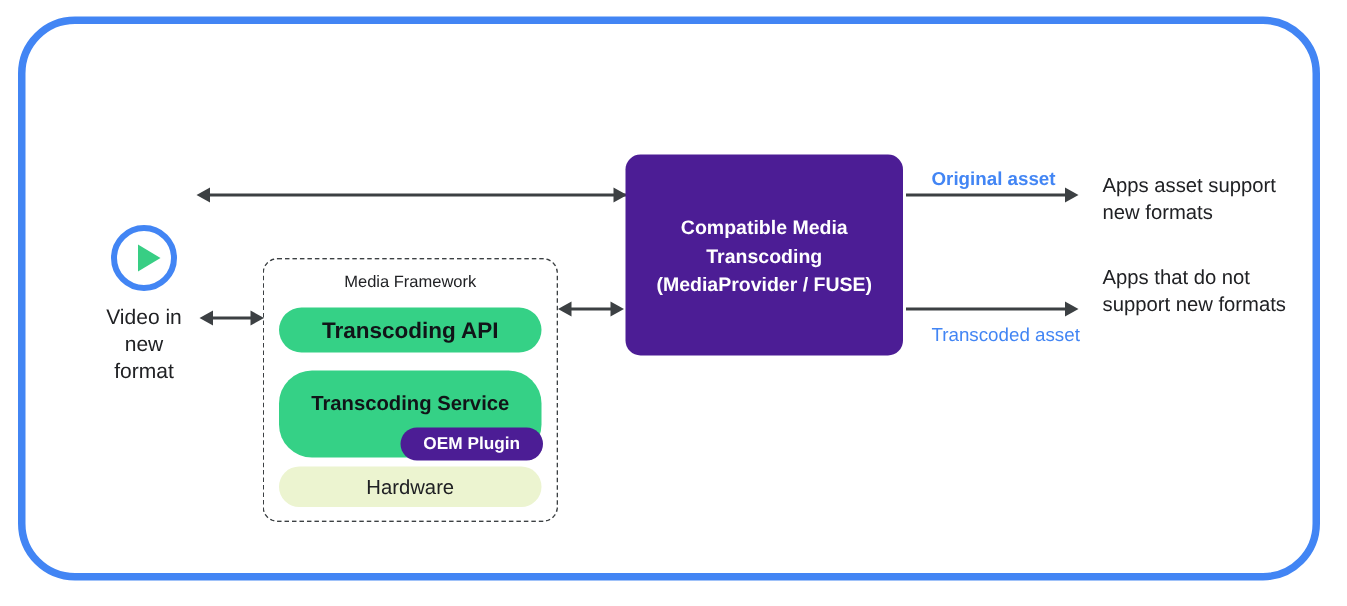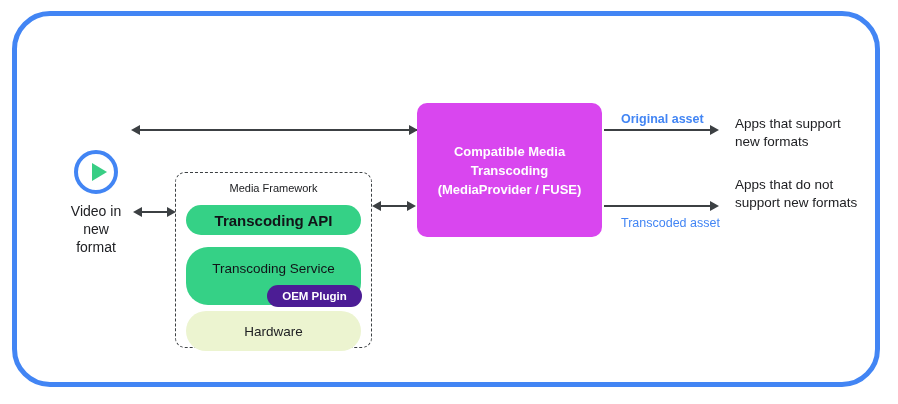--- a/index.html
+++ b/index.html
@@ -65,40 +65,40 @@
     box-sizing:border-box;
   }
   .pill-api{
     left:186px;top:205px;width:175px;height:30px;
     background:#35D186;
     font-size:15px;font-weight:bold;color:#111418;
   }
   .pill-service{
     left:186px;top:247px;width:175px;height:58px;
     background:#35D186;
-    font-size:13.5px;font-weight:normal;color:#111418;
+    font-size:13.5px;font-weight:bold;color:#111418;
   }
   .pill-service .svc-label{position:absolute;top:14px;left:0;width:175px;text-align:center;}
   .pill-oem{
     left:267px;top:285px;width:95px;height:22px;
     background:#4c1d95;
     border-radius:12px;
     font-size:11.5px;font-weight:bold;color:#ffffff;
   }
   .pill-hw{
-    left:186px;top:311px;width:175px;height:40px;
+    left:186px;top:311px;width:175px;height:27px;
     background:#ECF4D0;
     font-size:13.5px;color:#202124;
   }
 
   
   .cmt-box{
     position:absolute;left:417px;top:103px;
     width:185px;height:134px;
-    background:#d946ef;
+    background:#4c1d95;
     border-radius:10px;
     color:#ffffff;
     font-size:13px;font-weight:bold;
     line-height:19px;
     text-align:center;
     display:flex;align-items:center;justify-content:center;
     white-space:pre-line;
   }
 
   
@@ -201,18 +201,18 @@
 
   <div class="pill pill-hw">Hardware</div>
 
   <div class="cmt-box">Compatible Media
 Transcoding
 (MediaProvider / FUSE)</div>
 
   <div class="asset-label label-original">Original asset</div>
   <div class="asset-label label-transcoded">Transcoded asset</div>
 
-  <div class="apps-label apps-top">Apps that support
+  <div class="apps-label apps-top">Apps asset support
 new formats</div>
   <div class="apps-label apps-bottom">Apps that do not
 support new formats</div>
 
 </div>
 
 </body></html>

